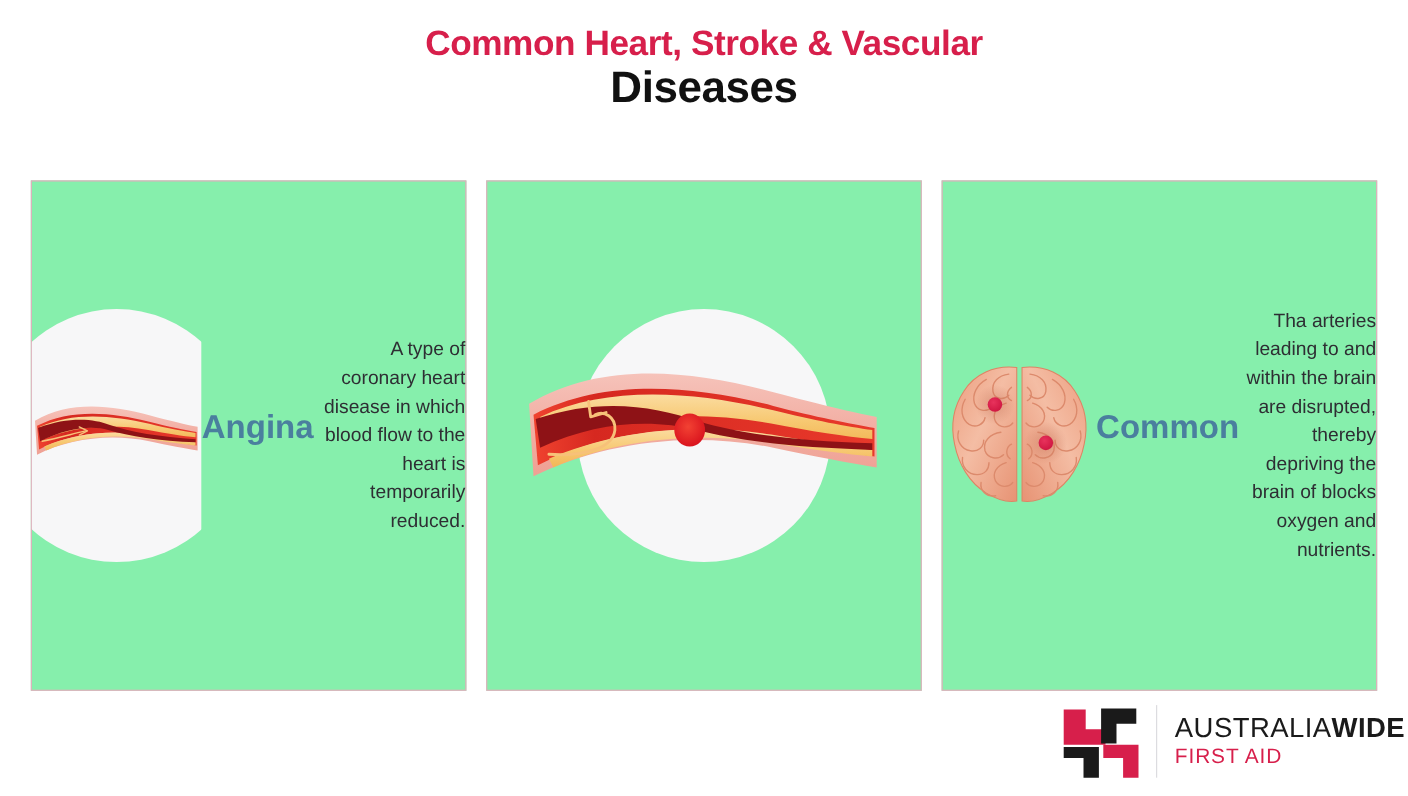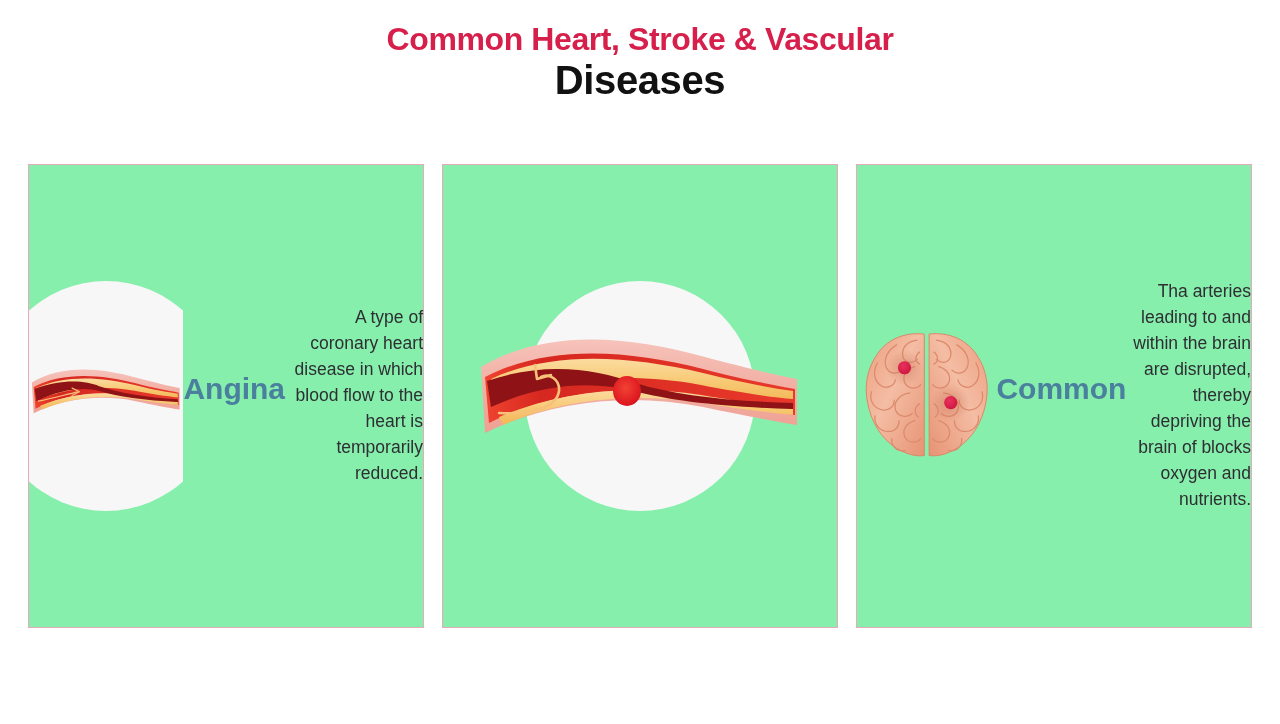--- a/index.html
+++ b/index.html
@@ -270,14 +270,33 @@
           <circle cx="79" cy="64" r="11" fill="url(#dotG)"></circle>
           <circle cx="156" cy="122" r="11" fill="url(#dotG)"></circle>
         </svg>
       </div>
       <h2 class="card-title">Common</h2>
       <p class="card-desc">Tha arteries leading to and within the brain are disrupted, thereby depriving the brain of blocks oxygen and nutrients.</p>
     </div>
 
   </div>
 
+  <div class="logo">
+    <div class="logo-mark">
+      <svg width="72" height="70" viewBox="0 0 72 70">
+
+        <path d="M2,12 L22,12 L22,30 L40,30 L40,44 L2,44 Z" fill="#D71F4B" transform="translate(0,-6)"></path>
+
+        <path d="M32,6 L46,6 L46,24 L64,24 L64,38 L32,38 Z" fill="#1A1A1A" transform="translate(4,-1) rotate(90 48 22)"></path>
+
+        <path d="M2,40 L16,40 L16,58 L34,58 L34,68 L2,68 Z" fill="#1A1A1A" transform="rotate(180 18 54)"></path>
+
+        <path d="M38,38 L52,38 L52,56 L70,56 L70,68 L38,68 Z" fill="#D71F4B" transform="rotate(180 54 53)"></path>
+      </svg>
+    </div>
+    <div class="logo-divider"></div>
+    <div class="logo-words">
+      <div class="logo-line1"><span class="lw-light">AUSTRALIA</span><span class="lw-bold">WIDE</span></div>
+      <div class="logo-line2">FIRST AID</div>
+    </div>
+  </div>
 
 </div>
 
 </body></html>

